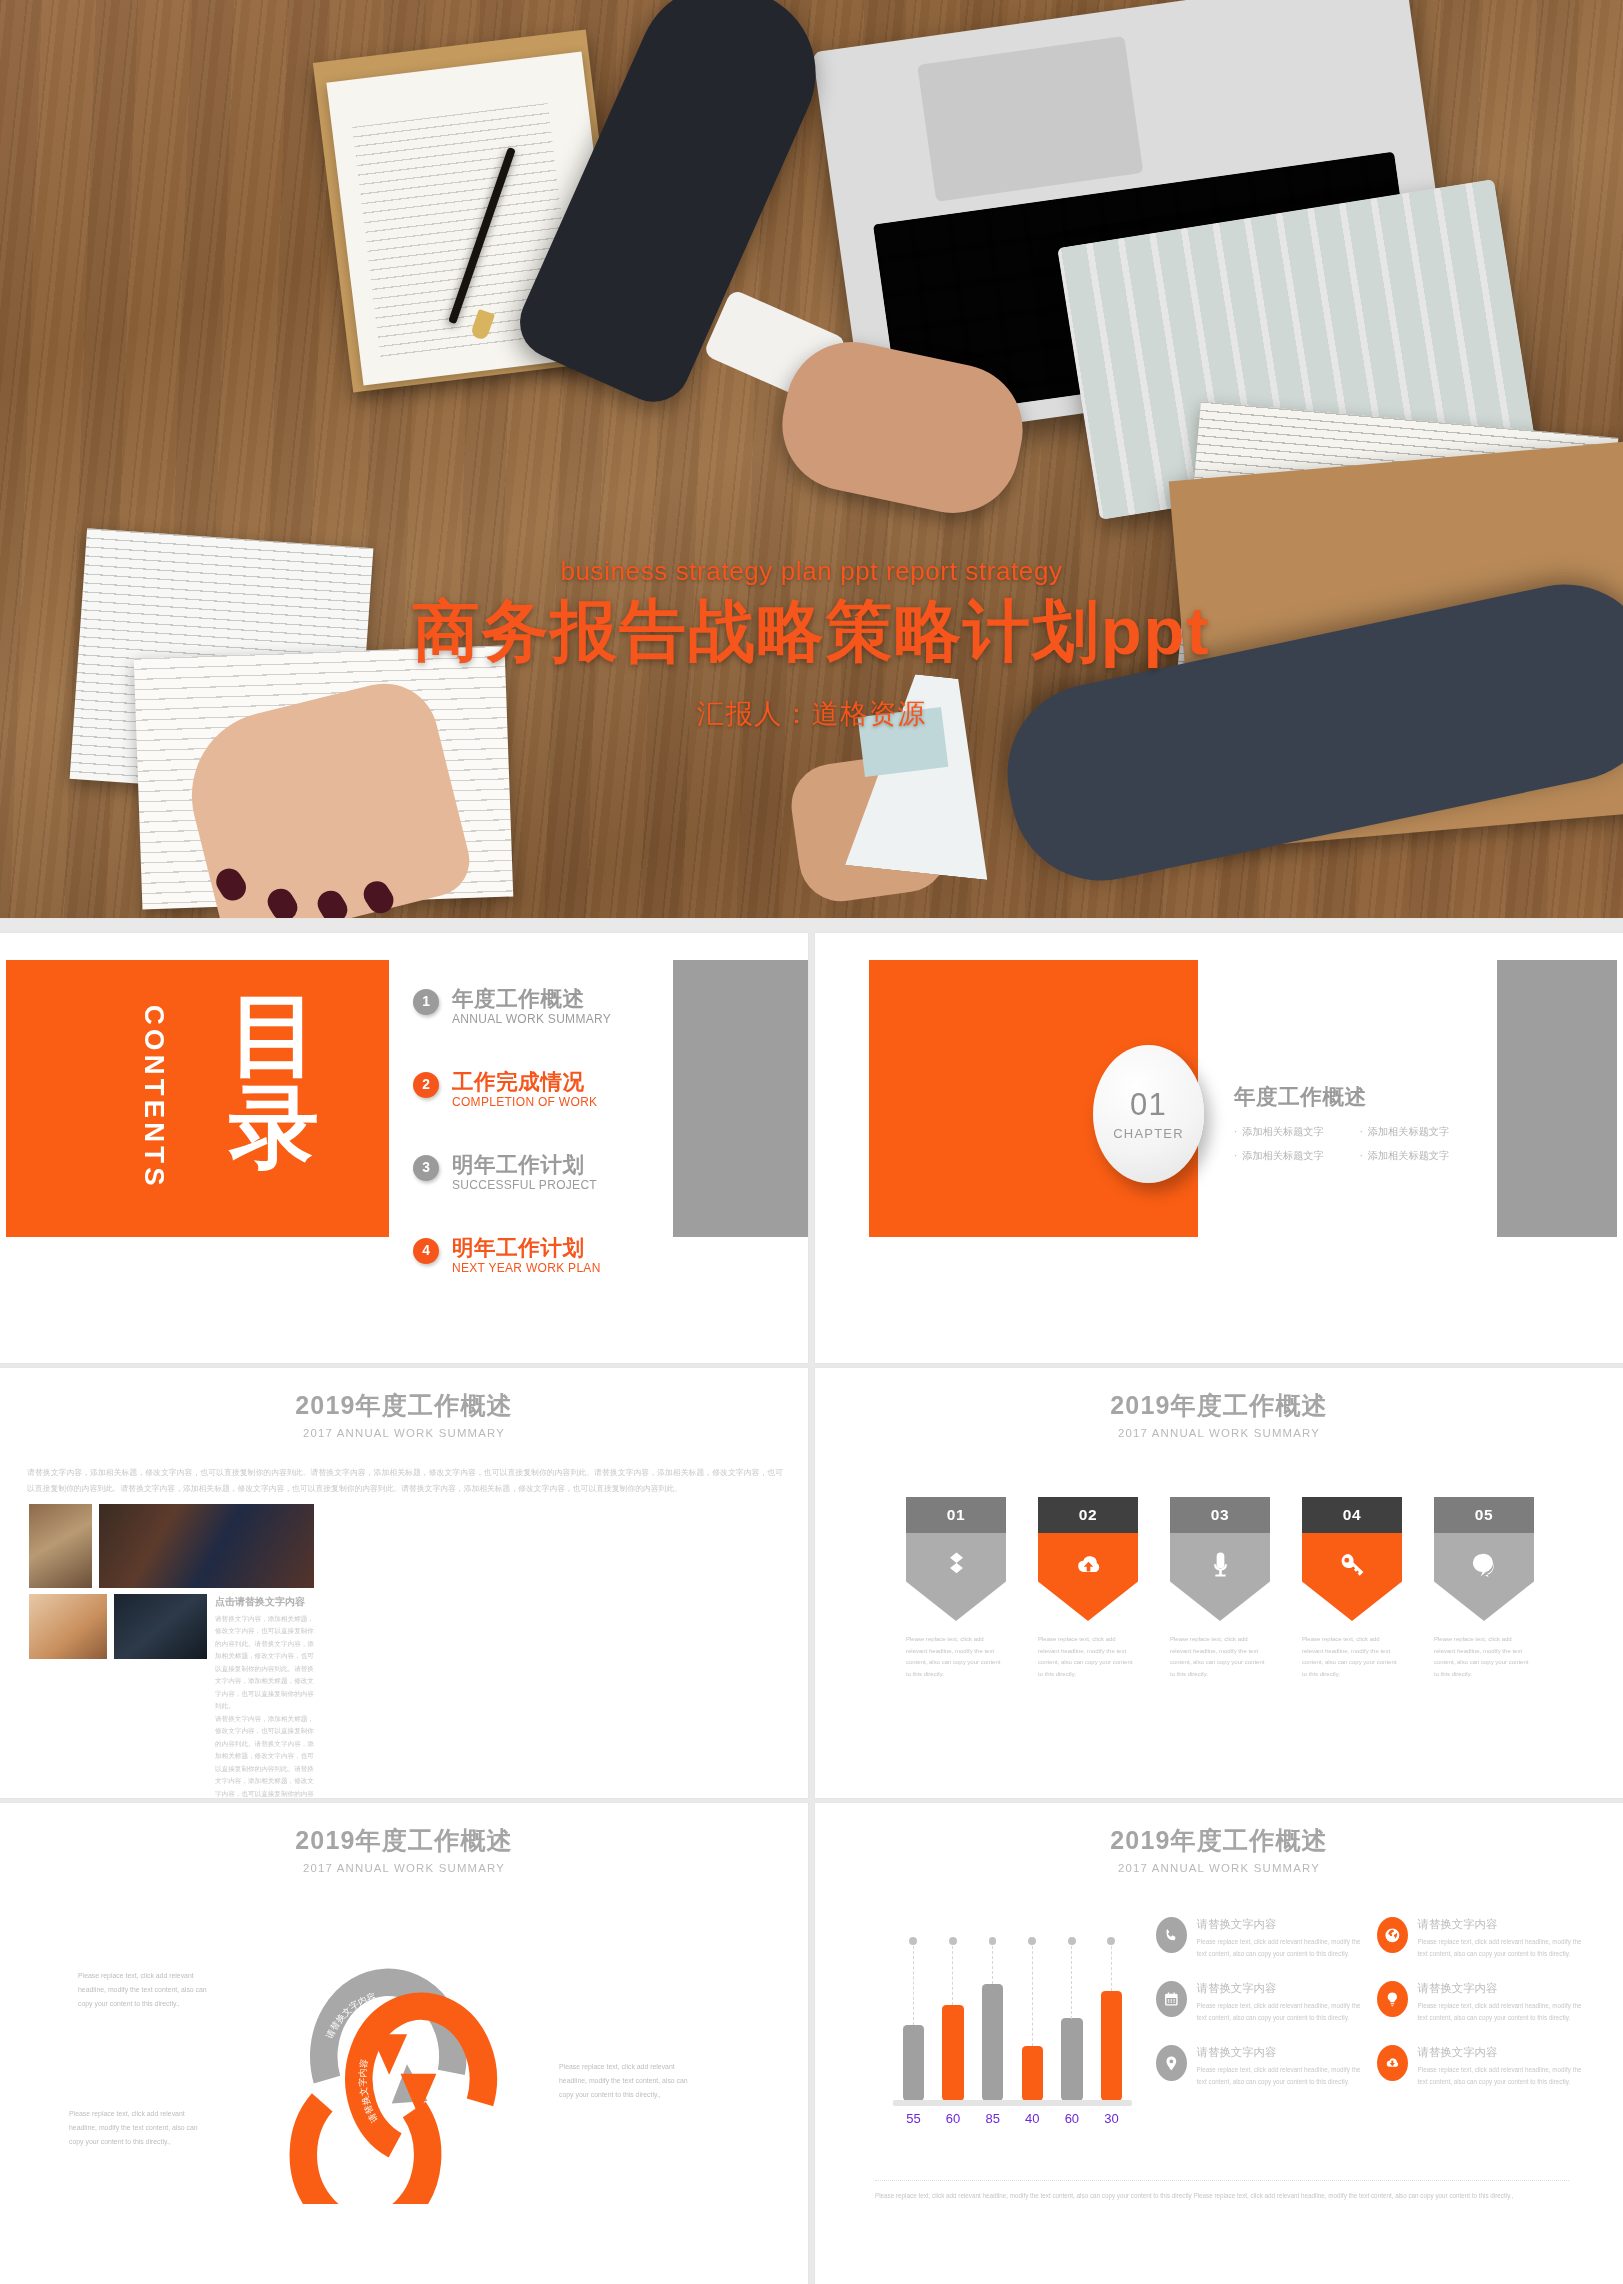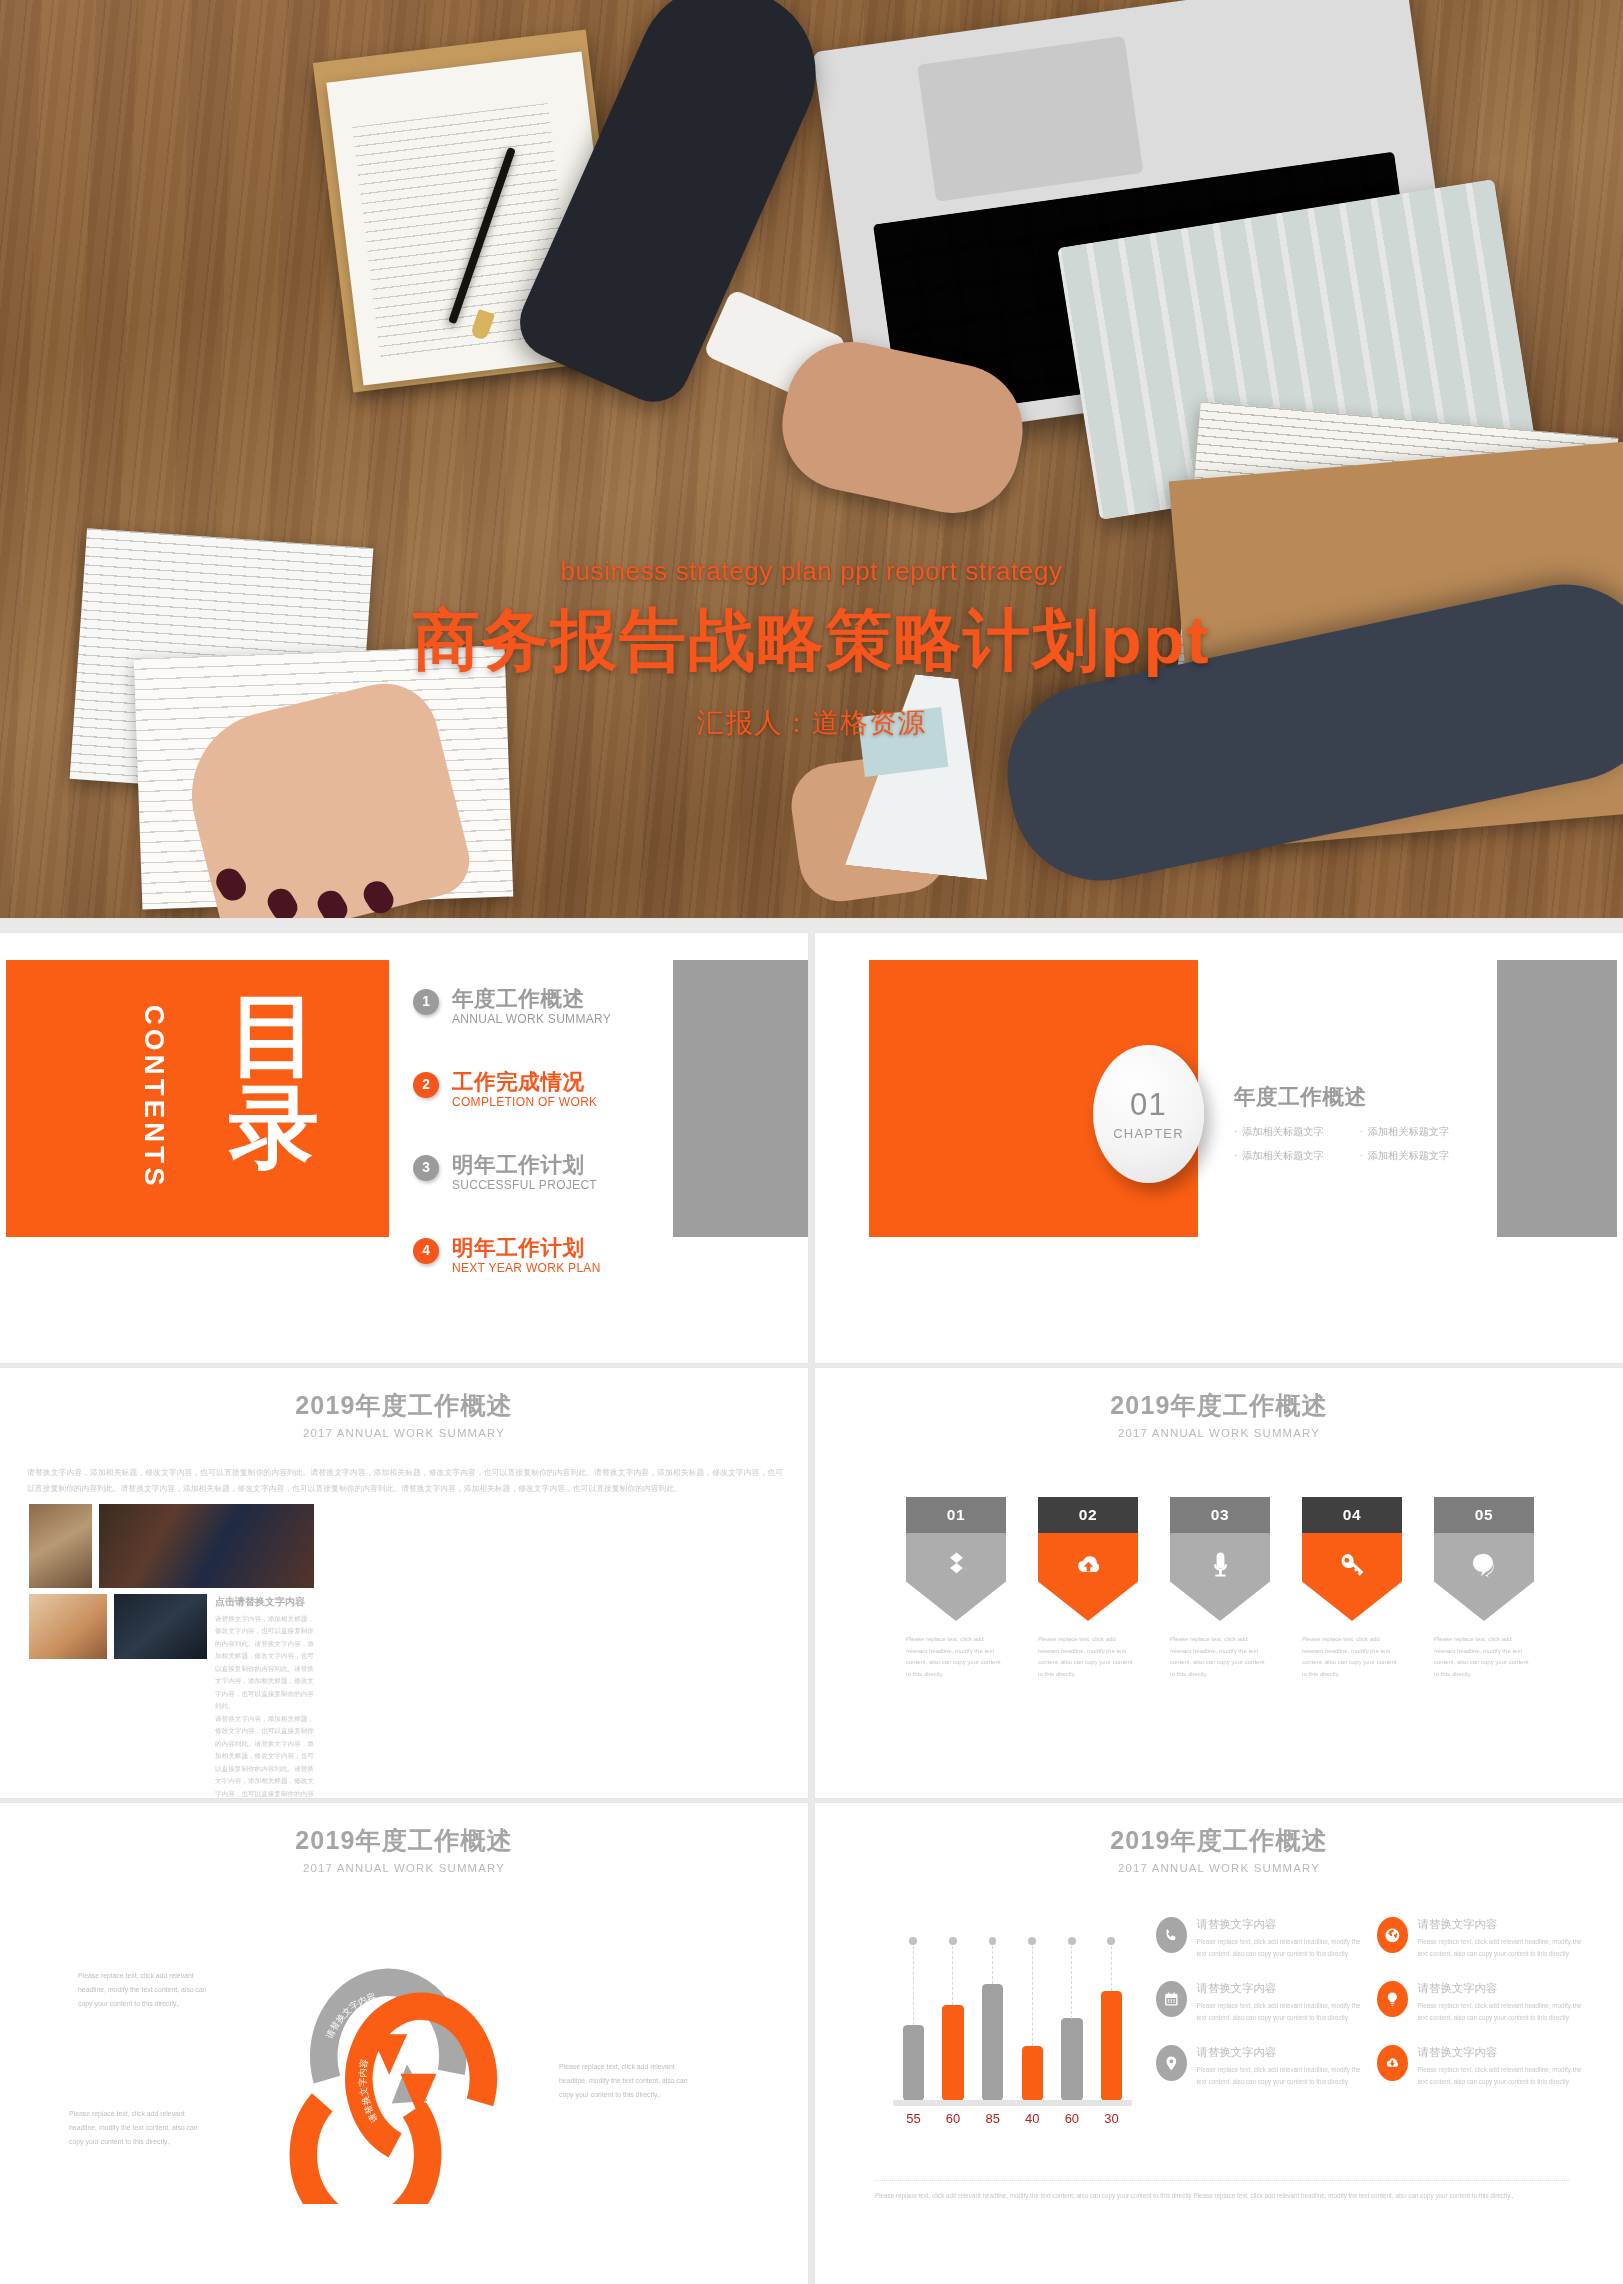--- a/index.html
+++ b/index.html
@@ -101,21 +101,21 @@
   .scissors{ left:855px; top:676px; width:143px; height:197px; background:#eef2f2;
              transform:rotate(6deg); clip-path:polygon(35% 0,65% 0,100% 100%,0 100%);
              box-shadow:0 4.8px 13px rgba(0,0,0,.3); }
   .note-teal{ left:861px; top:712px; width:84px; height:60px; background:#bfd7d8;
               transform:rotate(-7deg); }
 
   .hero-text{ position:absolute; left:0; right:0; top:556px; text-align:center; z-index:6; }
   .hero-sub1{ font-size:26px; color:#f6551b; letter-spacing:0.6px; font-weight:400;
               text-shadow:0 1.2px 3.6px rgba(0,0,0,.35); }
   .hero-title{ font-size:67px; font-weight:bold; color:#f6551b; letter-spacing:1.8px;
-               margin-top:15px; line-height:1.12;
+               margin-top:6px; line-height:1.12;
                text-shadow:0 1.8px 6px rgba(0,0,0,.35); }
   .hero-pres{ font-size:27.5px; color:#f6551b; margin-top:27.5px; letter-spacing:1.2px;
               text-shadow:0 1.2px 3.6px rgba(0,0,0,.35); }
 
   
   #s2{ left:0; top:933px; width:808px; height:430px; }
   .s2-orange{ position:absolute; left:6px; top:27px; width:383px; height:277px;
               background:#fa5e14; }
   .s2-mulu{ position:absolute; left:203px; top:57px; width:143px; font-size:90px;
             font-weight:bold; color:#fff; line-height:1.02; letter-spacing:1.2px;
@@ -220,21 +220,21 @@
   .bar{ width:21.5px; border-radius:4.2px; }
   .bar.g{ background:#a0a0a0; }
   .bar.o{ background:#fa5e14; }
   .stalk{ position:absolute; left:10.2px; top:0; width:0; border-left:1.2px dashed #d6d6d6; }
   .dot{ position:absolute; left:6.6px; top:-3.6px; width:7.8px; height:7.8px;
         border-radius:50%; background:#c1c1c1; }
   .baseline{ position:absolute; left:0; bottom:20.3px; width:239px; height:5.4px;
              background:#e4e4e4; border-radius:1.8px; }
   .xlabels{ position:absolute; left:0; bottom:0; width:239px; display:flex;
             justify-content:space-between; padding:0 6px; }
-  .xlabels span{ width:29px; text-align:center; font-size:13px; color:#b91c1c; }
+  .xlabels span{ width:29px; text-align:center; font-size:13px; color:#6d28d9; }
 
   .iconlist{ position:absolute; left:341px; top:114px; width:442px;
              display:flex; flex-wrap:wrap; }
   .il{ width:50%; display:flex; margin-bottom:20.3px; padding-right:10.8px; }
   .il-ic{ width:31px; height:36px; border-radius:50%; flex:0 0 31px;
           display:flex; align-items:center; justify-content:center; margin-right:9.6px; }
   .il-ic.g{ background:#a6a6a6; } .il-ic.o{ background:#fa5e14; }
   .il-ic svg{ width:16.7px; height:16.7px; fill:#fff; }
   .il-h{ font-size:11.4px; color:#bcbcbc; margin-bottom:4.2px; }
   .il-p{ font-size:6.3px; color:#c8c8c8; line-height:1.95; }

